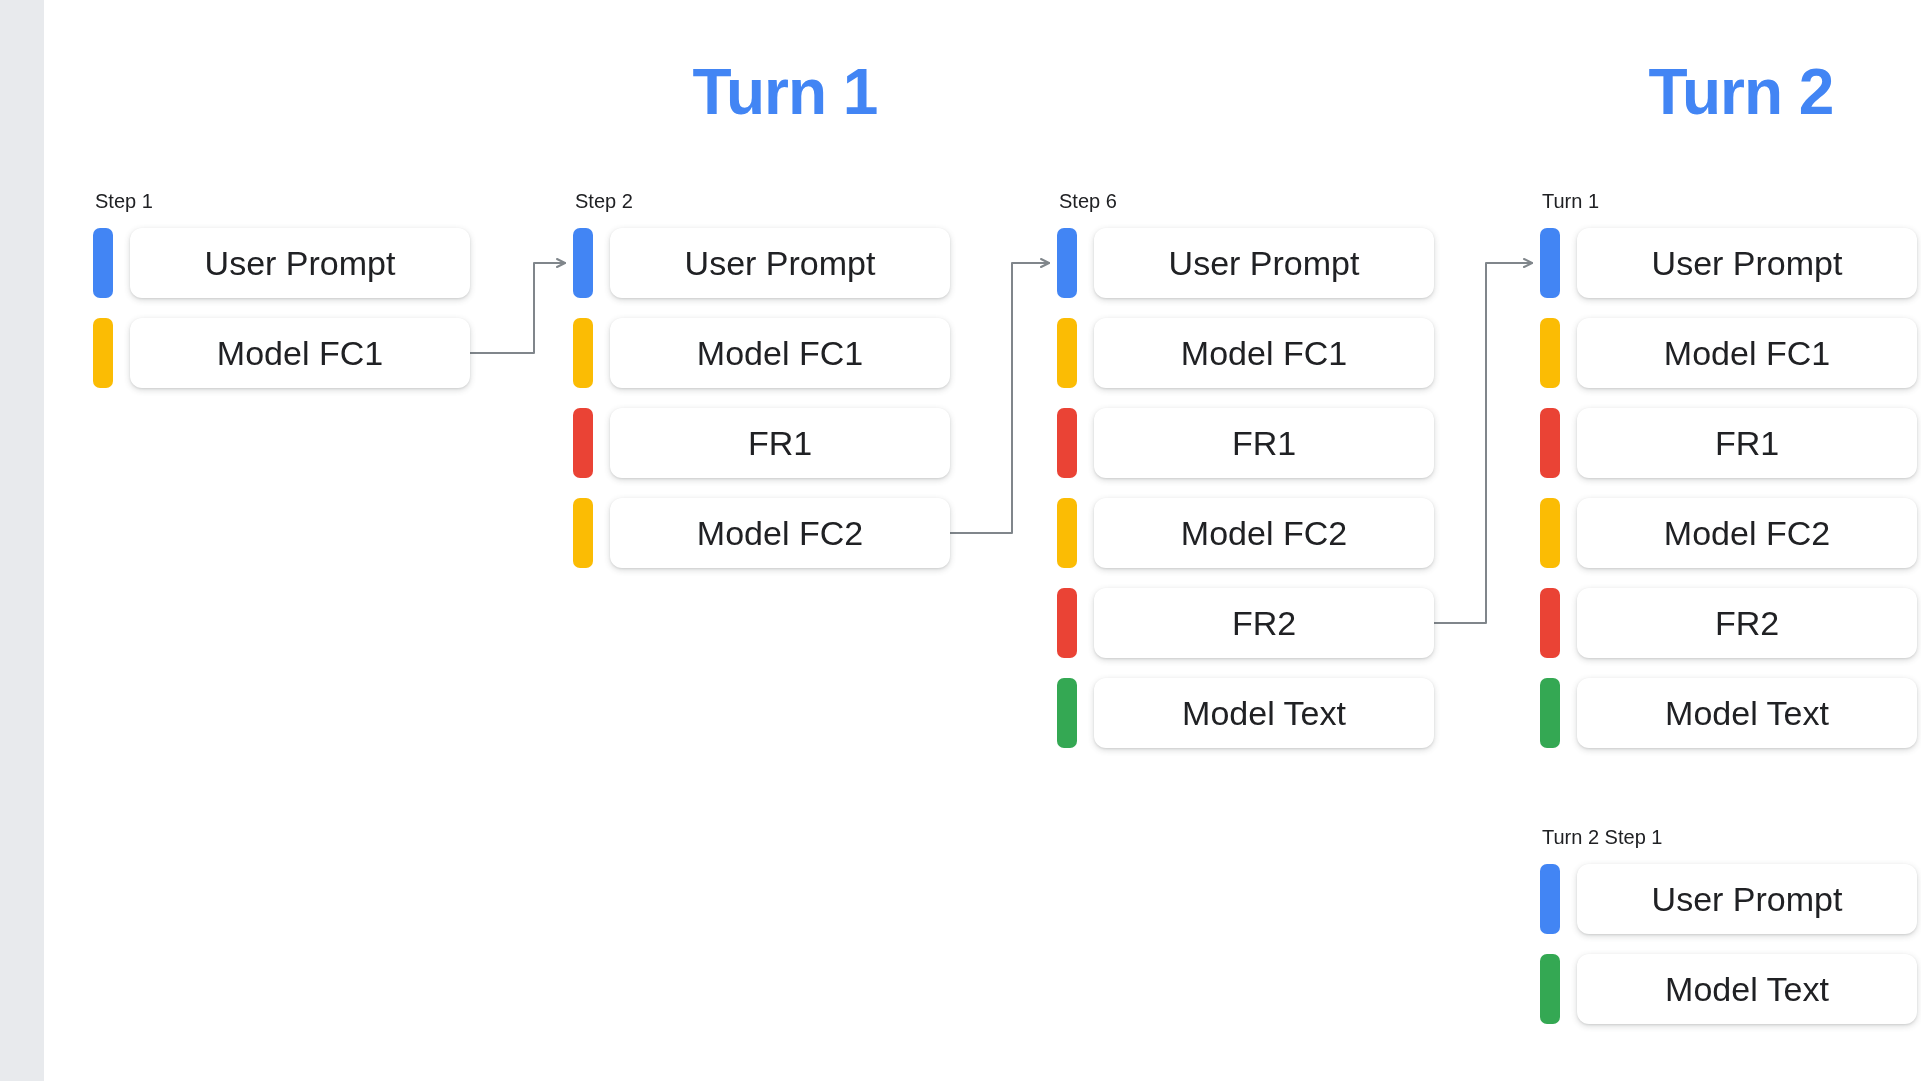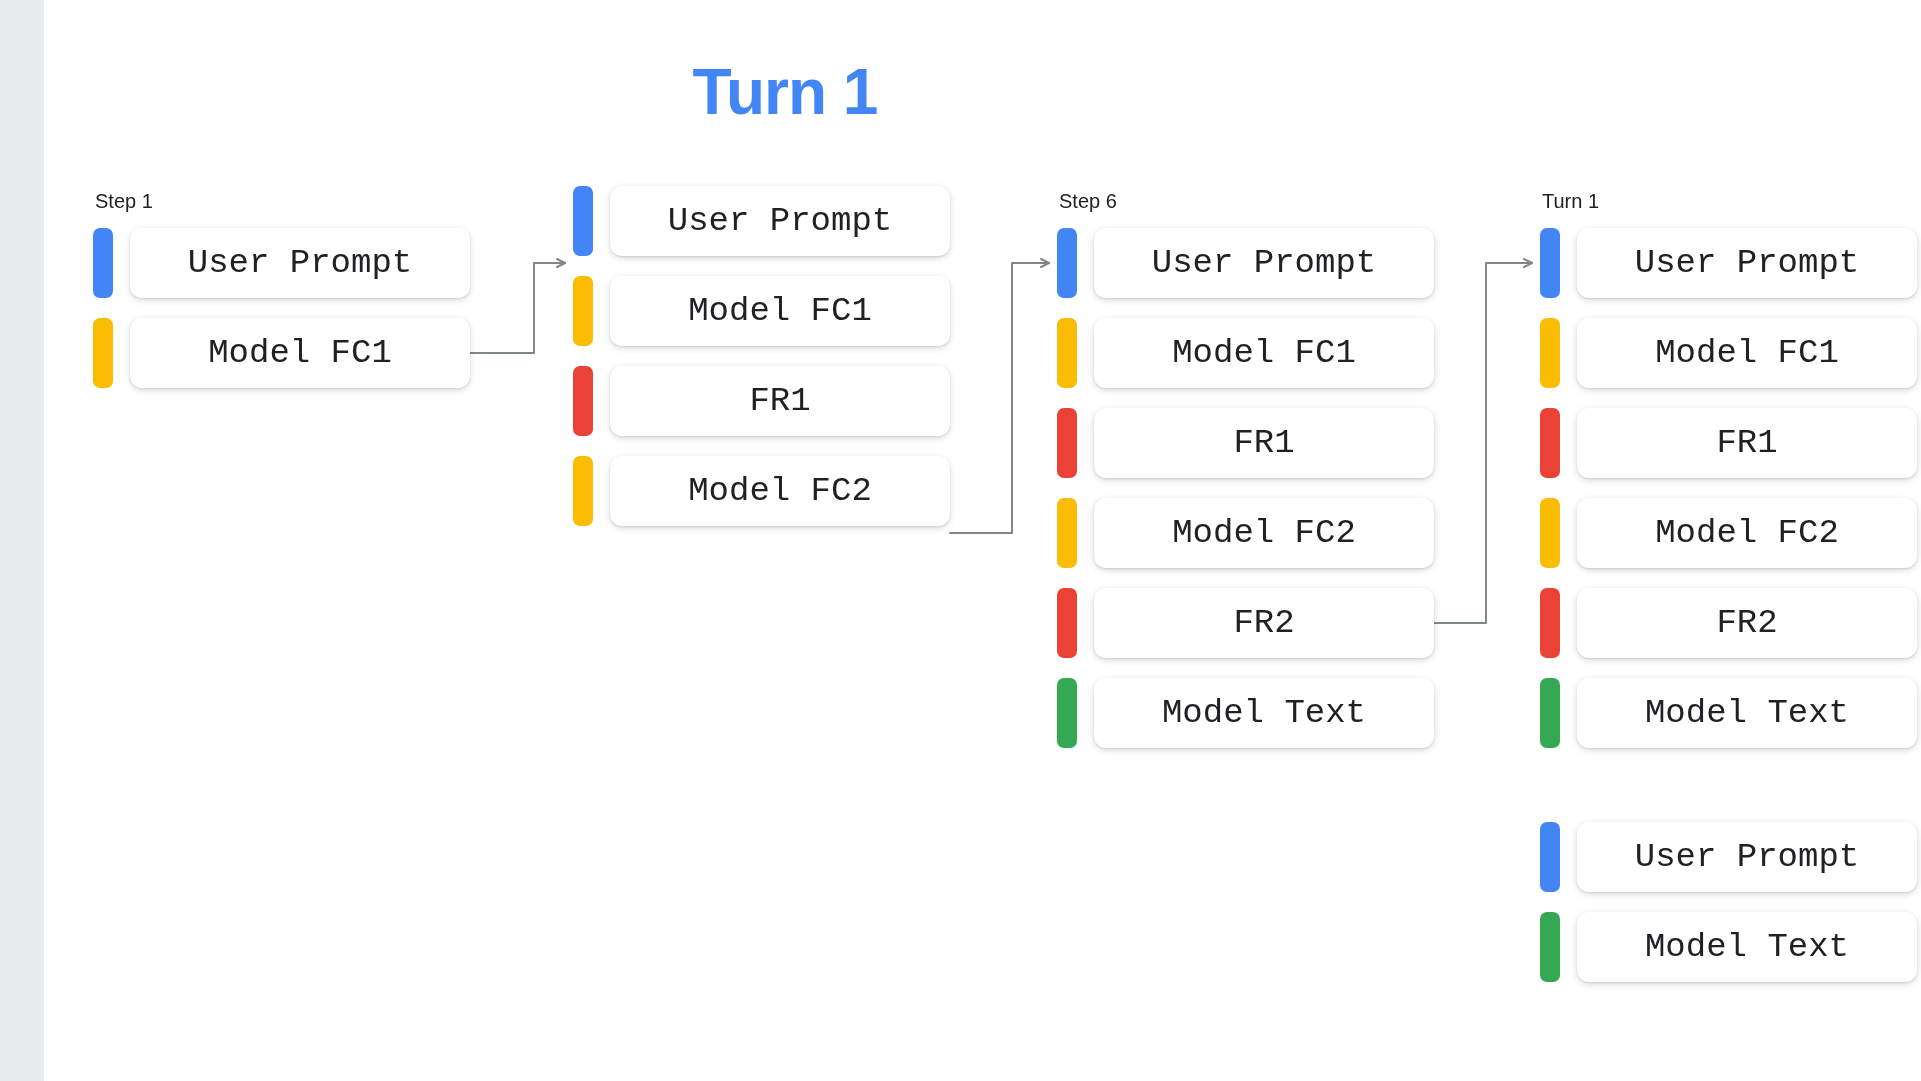--- a/index.html
+++ b/index.html
@@ -26,21 +26,21 @@
   .column { position: absolute; }
   .col-label {
     font-size: 20px;
     line-height: 30px;
     color: #202124;
     margin-bottom: 12px;
     margin-left: 2px;
     white-space: nowrap;
   }
   .cards { display: flex; flex-direction: column; gap: 20px; }
-  .card-row { display: flex; align-items: stretch; gap: 17px; height: 70px; font-family: Liberation Mono, monospace; }
+  .card-row { display: flex; align-items: stretch; gap: 17px; height: 70px; }
   .bar {
     flex: 0 0 20px;
     width: 20px;
     height: 70px;
     border-radius: 7px;
     background: #ccc;
   }
   .card {
     width: 340px;
     height: 70px;
@@ -80,40 +80,42 @@
       <marker id="arrowhead" markerWidth="14" markerHeight="14" refX="10" refY="6" orient="auto" markerUnits="userSpaceOnUse">
         <path d="M2,2 L10,6 L2,10" fill="none" stroke="#80868B" stroke-width="2" stroke-linecap="round" stroke-linejoin="round"></path>
       </marker>
     </defs>
     <path class="arrow-path" d="M426,353 L490,353 L490,263 L521,263" marker-end="url(#arrowhead)" style="stroke: rgb(128, 134, 139);"></path>
     <path class="arrow-path" d="M906,533 L968,533 L968,263 L1005,263" marker-end="url(#arrowhead)" style="stroke: rgb(128, 134, 139);"></path>
     <path class="arrow-path" d="M1390,623 L1442,623 L1442,263 L1488,263" marker-end="url(#arrowhead)" style="stroke: rgb(128, 134, 139);"></path>
   </svg>
 
   <div class="heading" style="left: 741px; color: rgb(66, 133, 244);">Turn 1</div>
+  <div class="heading" style="left: 1697px; color: rgb(66, 133, 244);">Turn 2</div>
 
   <div class="column" style="left:49px; top:186px;">
     <div class="col-label">Step 1</div>
     <div class="cards">
       <div class="card-row">
         <span class="bar" style="background-color: rgb(66, 133, 244);"></span>
         <div class="card">
           <span class="card-text">User Prompt</span>
         </div>
       </div>
       <div class="card-row">
         <span class="bar" style="background-color: rgb(251, 188, 4);"></span>
         <div class="card">
           <span class="card-text">Model FC1</span>
         </div>
       </div>
     </div>
   </div>
 
   <div class="column" style="left:529px; top:186px;">
+    <div class="col-label">Step 2</div>
     <div class="cards">
       <div class="card-row">
         <span class="bar" style="background-color: rgb(66, 133, 244);"></span>
         <div class="card">
           <span class="card-text">User Prompt</span>
         </div>
       </div>
       <div class="card-row">
         <span class="bar" style="background-color: rgb(251, 188, 4);"></span>
         <div class="card">
@@ -213,20 +215,21 @@
       <div class="card-row">
         <span class="bar" style="background-color: rgb(52, 168, 83);"></span>
         <div class="card">
           <span class="card-text">Model Text</span>
         </div>
       </div>
     </div>
   </div>
 
   <div class="column" style="left:1496px; top:822px;">
+    <div class="col-label">Turn 2 Step 1</div>
     <div class="cards">
       <div class="card-row">
         <span class="bar" style="background-color: rgb(66, 133, 244);"></span>
         <div class="card">
           <span class="card-text">User Prompt</span>
         </div>
       </div>
       <div class="card-row">
         <span class="bar" style="background-color: rgb(52, 168, 83);"></span>
         <div class="card">

